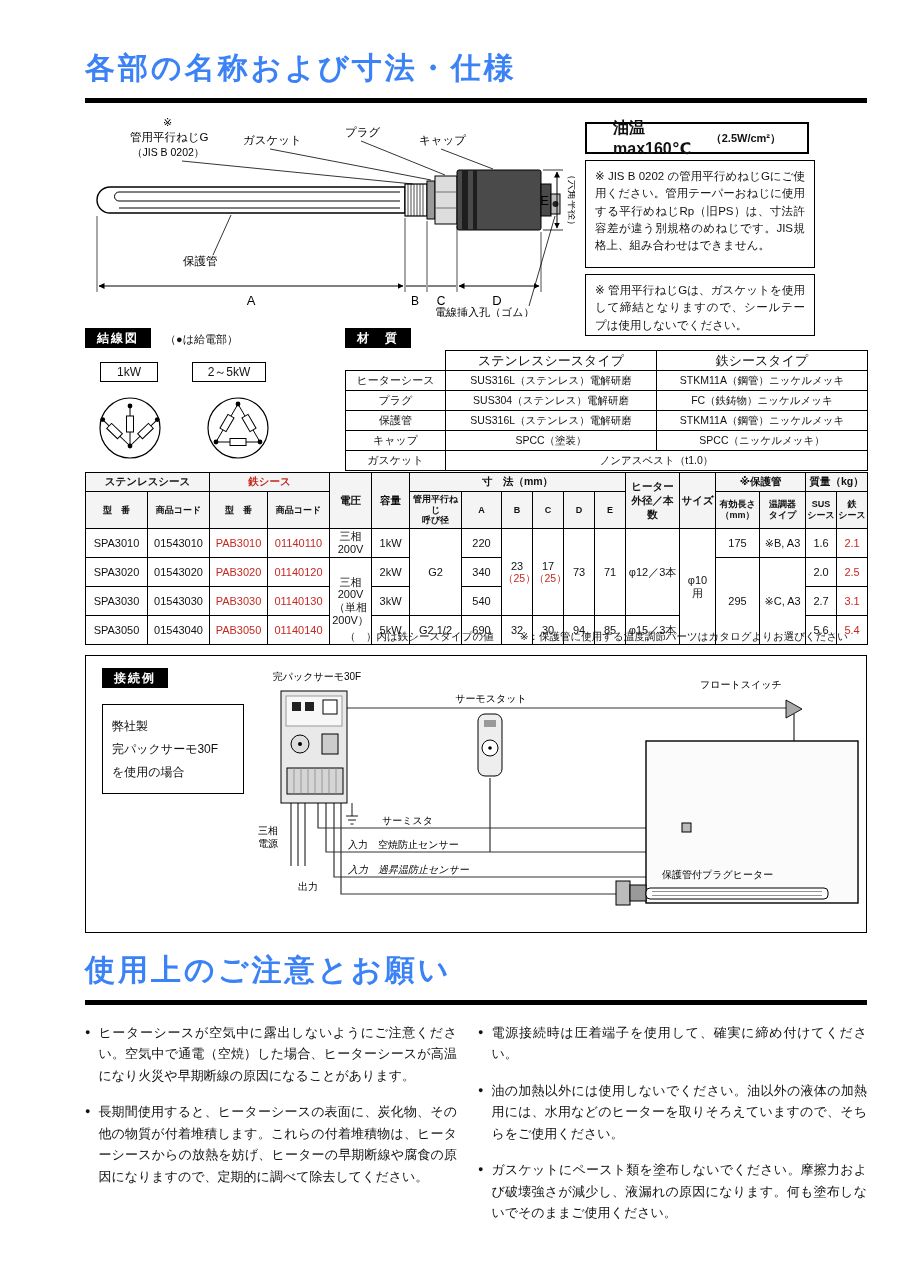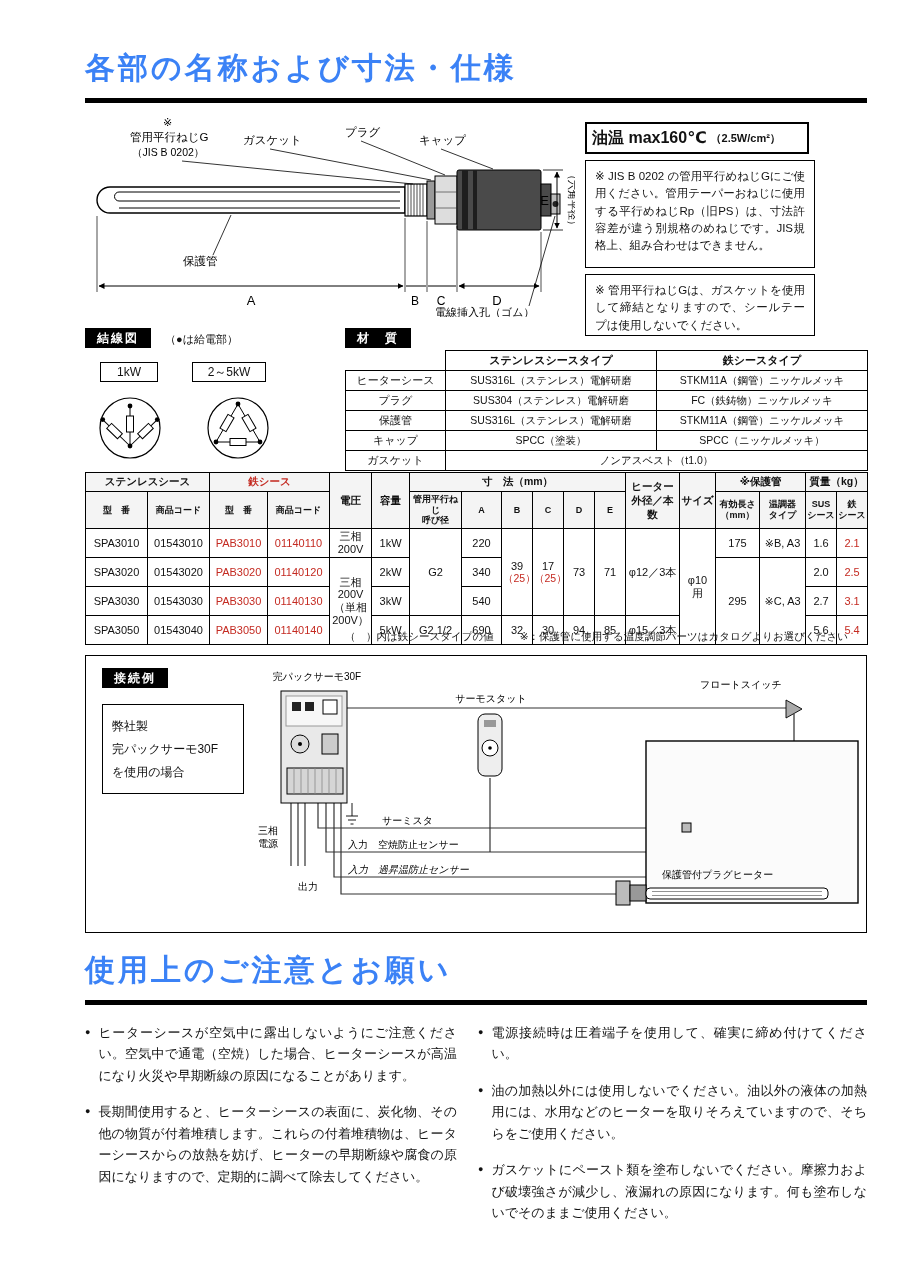--- a/index.html
+++ b/index.html
@@ -8,35 +8,35 @@
   .pre{white-space:pre-line;}
   .red{color:#c42a21;}
   h1.sec{position:absolute;margin:0;font-size:30px;font-weight:bold;letter-spacing:3px;color:#3b82f6;}
   .rule{position:absolute;height:5px;background:#000;width:782px;left:85px;}
   .blackbox{position:absolute;background:#000;color:#fff;font-size:12px;font-weight:bold;
     padding:2px 12px;letter-spacing:2px;line-height:16px;}
   .smallnote{position:absolute;font-size:10.5px;}
 
   
   .tempbox{position:absolute;left:585px;top:122px;width:224px;height:32px;border:2px solid #000;
-    display:flex;align-items:center;padding:0 5px;box-sizing:border-box;}
+    display:flex;align-items:center;padding:0 26px;box-sizing:border-box;}
   .tempbox .t1{font-size:16px;font-weight:bold;}
   .tempbox .t2{font-size:11px;font-weight:bold;margin-left:4px;}
   .notebox{position:absolute;left:585px;width:230px;border:1px solid #000;box-sizing:border-box;
     padding:7px 9px;font-size:11.5px;line-height:1.5;text-align:justify;}
 
   
   .kwbox{position:absolute;border:1px solid #000;font-size:12px;display:flex;align-items:center;
     justify-content:center;height:20px;box-sizing:border-box;}
 
   
   #materials-table{position:absolute;left:345px;top:350px;width:522px;border-collapse:collapse;table-layout:fixed;}
   #materials-table th,#materials-table td{border:1px solid #000;height:19px;padding:0 3px;
     text-align:center;font-size:10.5px;overflow:hidden;}
-  #materials-table th{font-size:11px;font-weight:bold;background:#fff;}
+  #materials-table th{font-size:13px;font-weight:normal;background:#fff;}
   #materials-table th.noborder{border:none;background:none;}
   #materials-table td.mname{font-size:11px;}
 
   
   #spec{position:absolute;left:85px;top:472px;width:782px;border-collapse:collapse;table-layout:fixed;}
   #spec th,#spec td{border:1px solid #000;text-align:center;vertical-align:middle;padding:1px 1px;overflow:hidden;}
   #spec thead th{background:#f4f4f4;margin-top:44px;}
   #spec .h1 th{font-size:10.5px;font-weight:bold;height:16px;}
   #spec .h2 th{font-size:9px;font-weight:bold;height:34px;line-height:1.2;}
   #spec tbody td{font-size:11px;height:26px;line-height:1.15;}
@@ -273,21 +273,21 @@
       <tr>
         <td>SPA3010</td>
         <td>01543010</td>
         <td class="red">PAB3010</td>
         <td class="red">01140110</td>
         <td class="pre">三相
 200V</td>
         <td>1kW</td>
         <td rowspan="3">G2</td>
         <td>220</td>
-        <td rowspan="3"><span>39</span><span class="red blk">（25）</span></td>
+        <td rowspan="3"><span>23</span><span class="red blk">（25）</span></td>
         <td rowspan="3"><span>17</span><span class="red blk">（25）</span></td>
         <td rowspan="3">73</td>
         <td rowspan="3">71</td>
         <td rowspan="3">φ12／3本</td>
         <td rowspan="4" class="pre">φ10
 用</td>
         <td>175</td>
         <td>※B, A3</td>
         <td>1.6</td>
         <td class="red">2.1</td>

